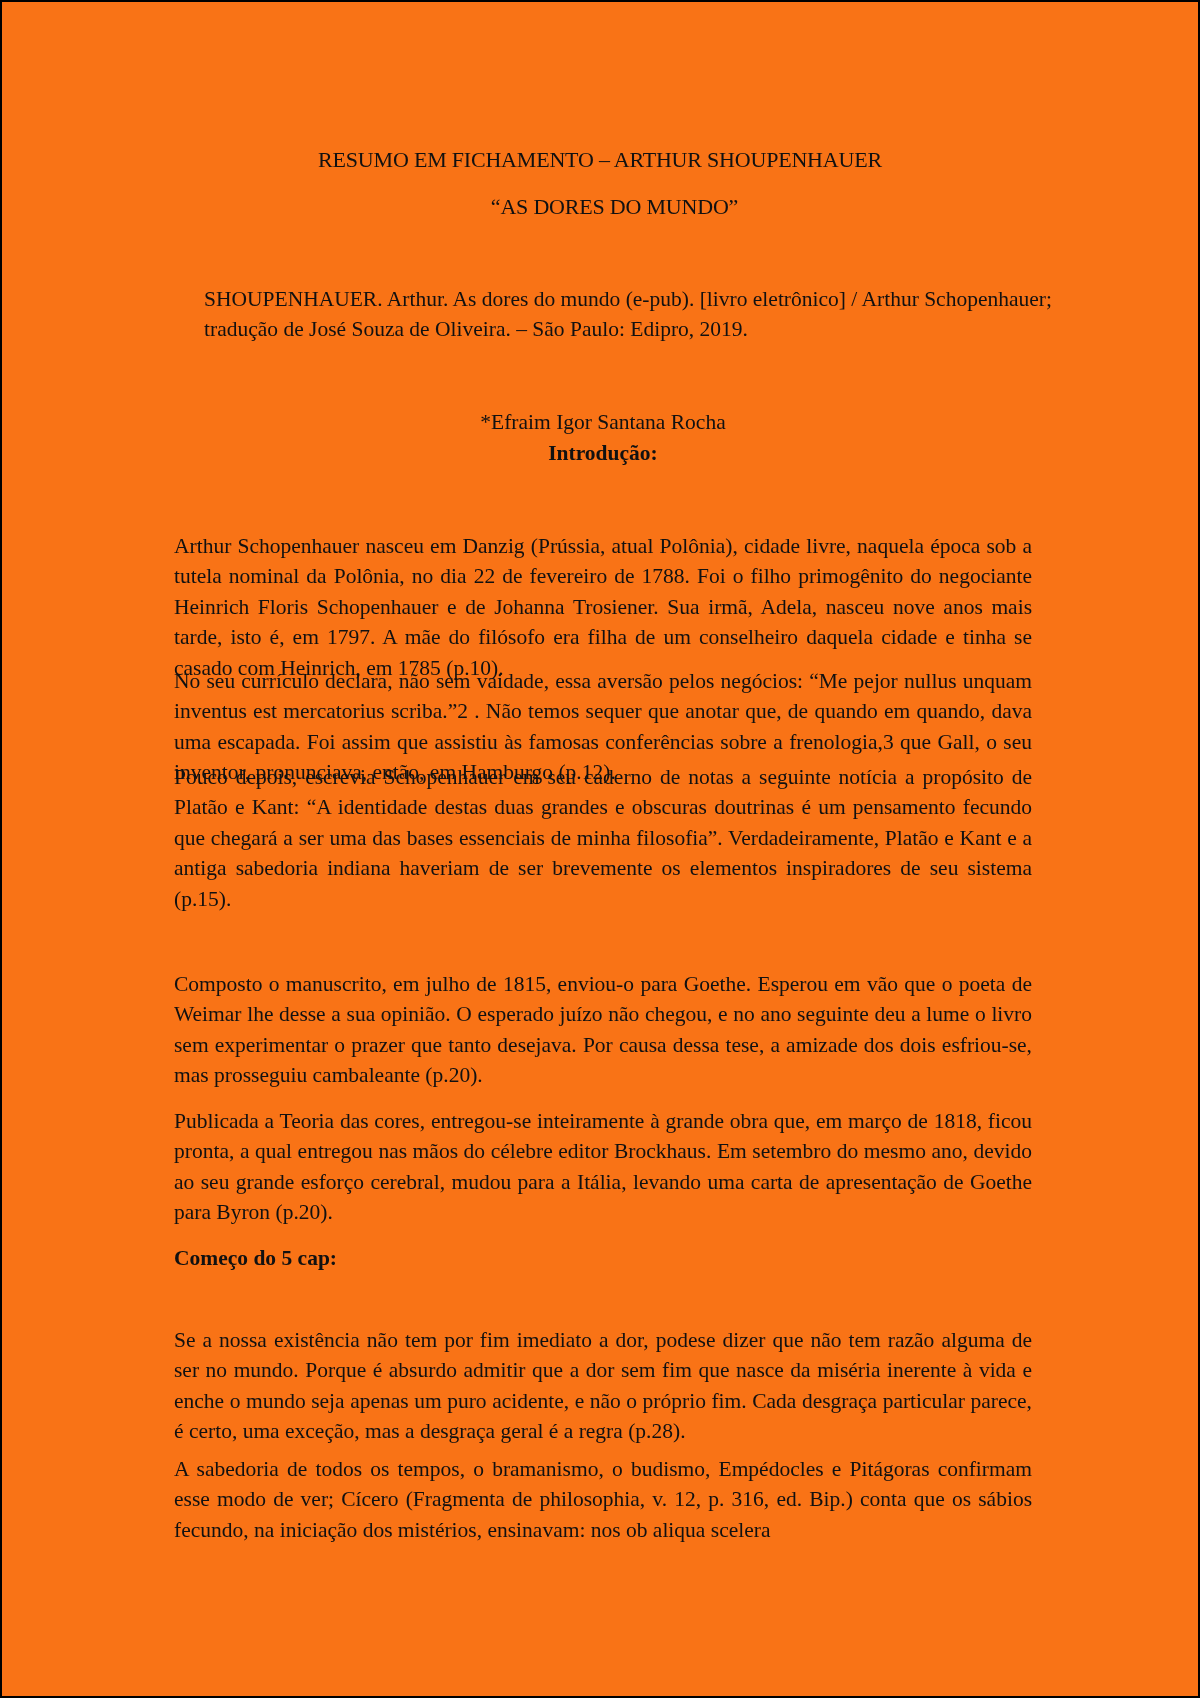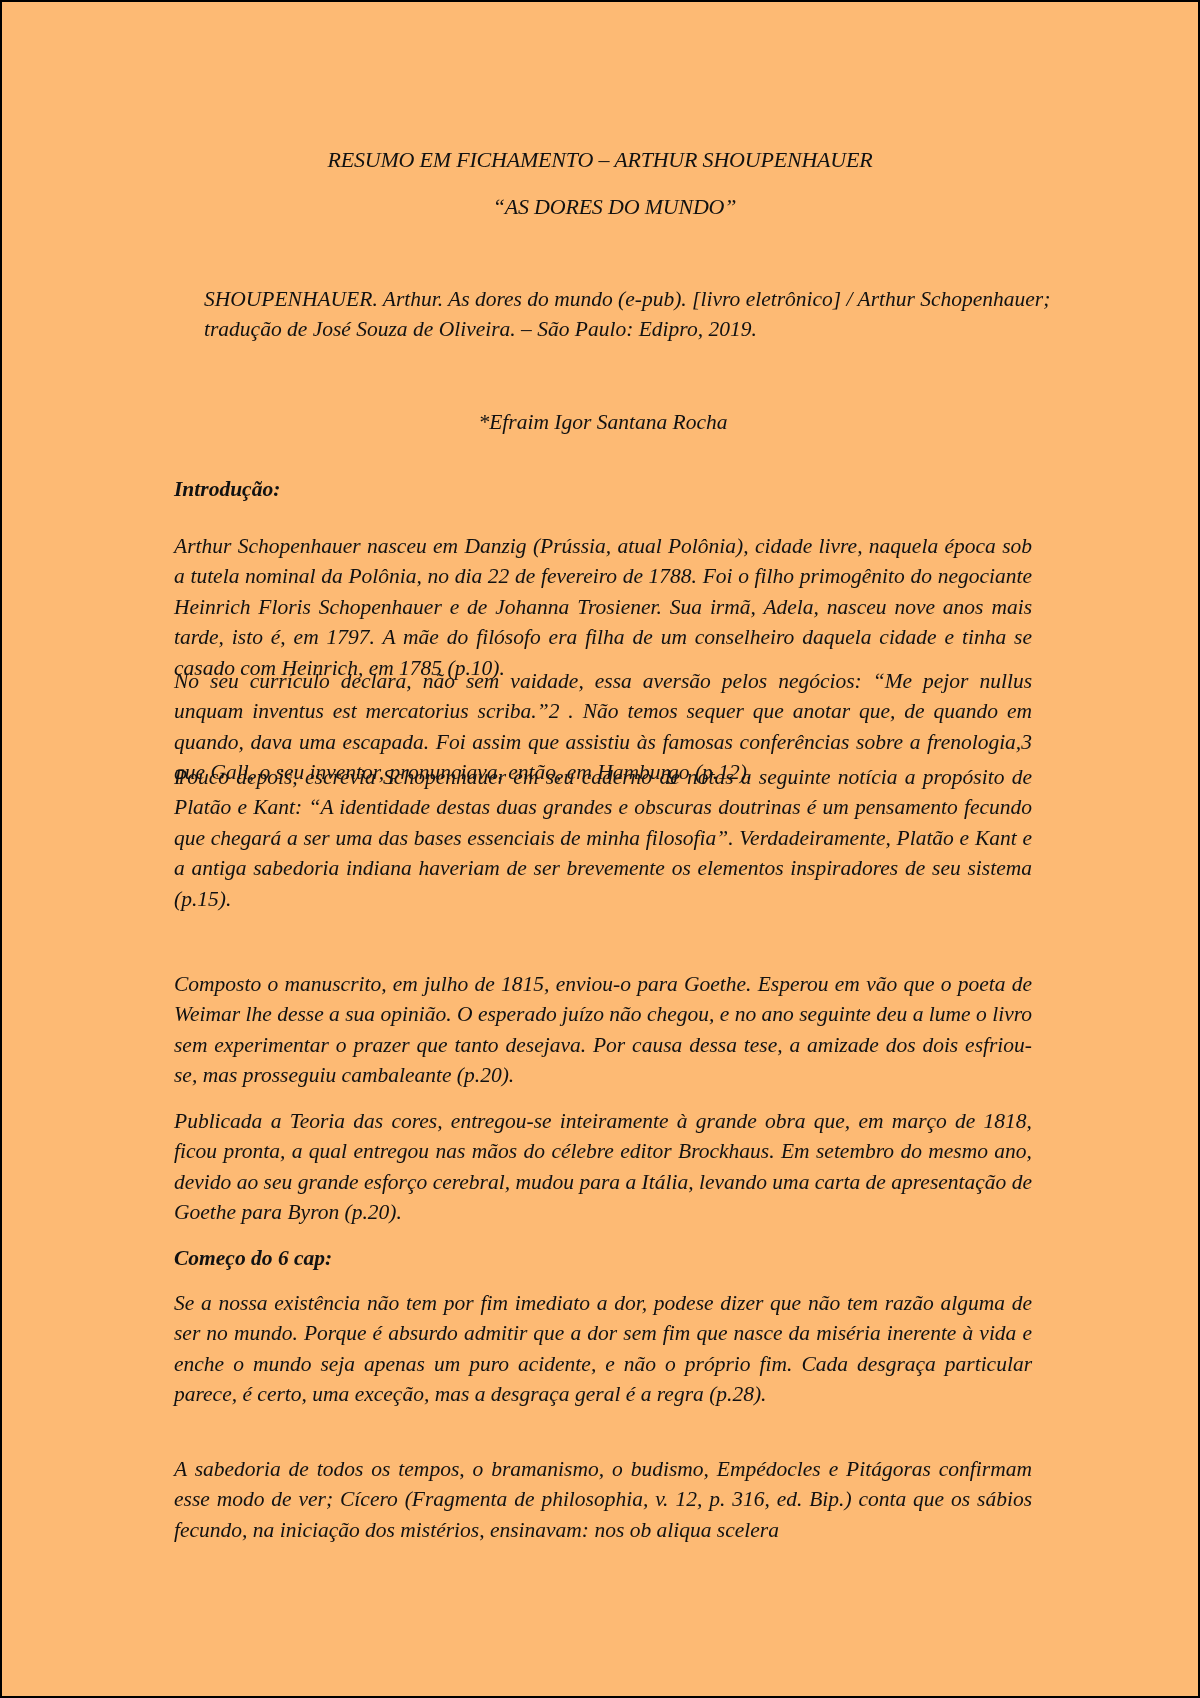--- a/index.html
+++ b/index.html
@@ -2,24 +2,23 @@
 <html><head>
   <meta charset="utf-8">
   <style>
     html, body { margin: 0; padding: 0; background: #ffffff; }
     body { width: 1200px; height: 1698px; overflow: hidden; }
     .page {
       position: relative;
       width: 1200px; height: 1698px;
       box-sizing: border-box;
       border: 2px solid #000000;
-      background: #fdba74;
+      background: #f97316;
       color: #111111;
       font-family: "Liberation Serif", serif;
-      font-style: italic;
     }
     .title {
       position: absolute; left: 0; right: 0;
       text-align: center;
       font-size: 22px;
       line-height: 1;
       letter-spacing: -0.2px;
     }
     .t1 { top: 147px; }
     .t2 { top: 194px; padding-left: 29px; }
@@ -27,43 +26,43 @@
       position: absolute;
       left: 172px;
       width: 858px;
       font-size: 21.5px;
       line-height: 30.4px;
     }
     .just { text-align: justify; text-align-last: left; }
     .ref { top: 282px; margin-left: 30px; }
     .author { top: 405px; text-align: center; }
     .h { font-weight: bold; }
-    .h-intro { top: 472px; }
+    .h-intro { top: 436px; text-align: center; }
     .p1 { top: 497px; margin-top: 32px; }
     .p2 { top: 664px; }
     .p3 { top: 760px; }
     .p4 { top: 967px; }
     .p5 { top: 1104px; }
     .h-cap { top: 1241px; }
-    .p6 { top: 1286px; }
+    .p6 { top: 1323px; }
     .p7 { top: 1452px; }
   </style>
 </head>
 <body>
 
 <div class="page">
   <div class="title t1">RESUMO EM FICHAMENTO – ARTHUR SHOUPENHAUER</div>
   <div class="title t2">“AS DORES DO MUNDO”</div>
 
   <div class="block ref">SHOUPENHAUER. Arthur. As dores do mundo (e-pub). [livro eletrônico] / Arthur Schopenhauer; tradução de José Souza de Oliveira. – São Paulo: Edipro, 2019.</div>
   <div class="block author">*Efraim Igor Santana Rocha</div>
 
   <div class="block h h-intro">Introdução:</div>
   <div class="block just p1">Arthur Schopenhauer nasceu em Danzig (Prússia, atual Polônia), cidade livre, naquela época sob a tutela nominal da Polônia, no dia 22 de fevereiro de 1788. Foi o filho primogênito do negociante Heinrich Floris Schopenhauer e de Johanna Trosiener. Sua irmã, Adela, nasceu nove anos mais tarde, isto é, em 1797. A mãe do filósofo era filha de um conselheiro daquela cidade e tinha se casado com Heinrich, em 1785 (p.10).</div>
   <div class="block just p2">No seu currículo declara, não sem vaidade, essa aversão pelos negócios: “Me pejor nullus unquam inventus est mercatorius scriba.”2 . Não temos sequer que anotar que, de quando em quando, dava uma escapada. Foi assim que assistiu às famosas conferências sobre a frenologia,3 que Gall, o seu inventor, pronunciava, então, em Hamburgo (p.12).</div>
   <div class="block just p3">Pouco depois, escrevia Schopenhauer em seu caderno de notas a seguinte notícia a propósito de Platão e Kant: “A identidade destas duas grandes e obscuras doutrinas é um pensamento fecundo que chegará a ser uma das bases essenciais de minha filosofia”. Verdadeiramente, Platão e Kant e a antiga sabedoria indiana haveriam de ser brevemente os elementos inspiradores de seu sistema (p.15).</div>
   <div class="block just p4">Composto o manuscrito, em julho de 1815, enviou-o para Goethe. Esperou em vão que o poeta de Weimar lhe desse a sua opinião. O esperado juízo não chegou, e no ano seguinte deu a lume o livro sem experimentar o prazer que tanto desejava. Por causa dessa tese, a amizade dos dois esfriou-se, mas prosseguiu cambaleante (p.20).</div>
   <div class="block just p5">Publicada a Teoria das cores, entregou-se inteiramente à grande obra que, em março de 1818, ficou pronta, a qual entregou nas mãos do célebre editor Brockhaus. Em setembro do mesmo ano, devido ao seu grande esforço cerebral, mudou para a Itália, levando uma carta de apresentação de Goethe para Byron (p.20).</div>
 
-  <div class="block h h-cap">Começo do 6 cap:</div>
+  <div class="block h h-cap">Começo do 5 cap:</div>
   <div class="block just p6">Se a nossa existência não tem por fim imediato a dor, podese dizer que não tem razão alguma de ser no mundo. Porque é absurdo admitir que a dor sem fim que nasce da miséria inerente à vida e enche o mundo seja apenas um puro acidente, e não o próprio fim. Cada desgraça particular parece, é certo, uma exceção, mas a desgraça geral é a regra (p.28).</div>
   <div class="block just p7">A sabedoria de todos os tempos, o bramanismo, o budismo, Empédocles e Pitágoras confirmam esse modo de ver; Cícero (Fragmenta de philosophia, v. 12, p. 316, ed. Bip.) conta que os sábios fecundo, na iniciação dos mistérios, ensinavam: nos ob aliqua scelera</div>
 </div>
 
 </body></html>

